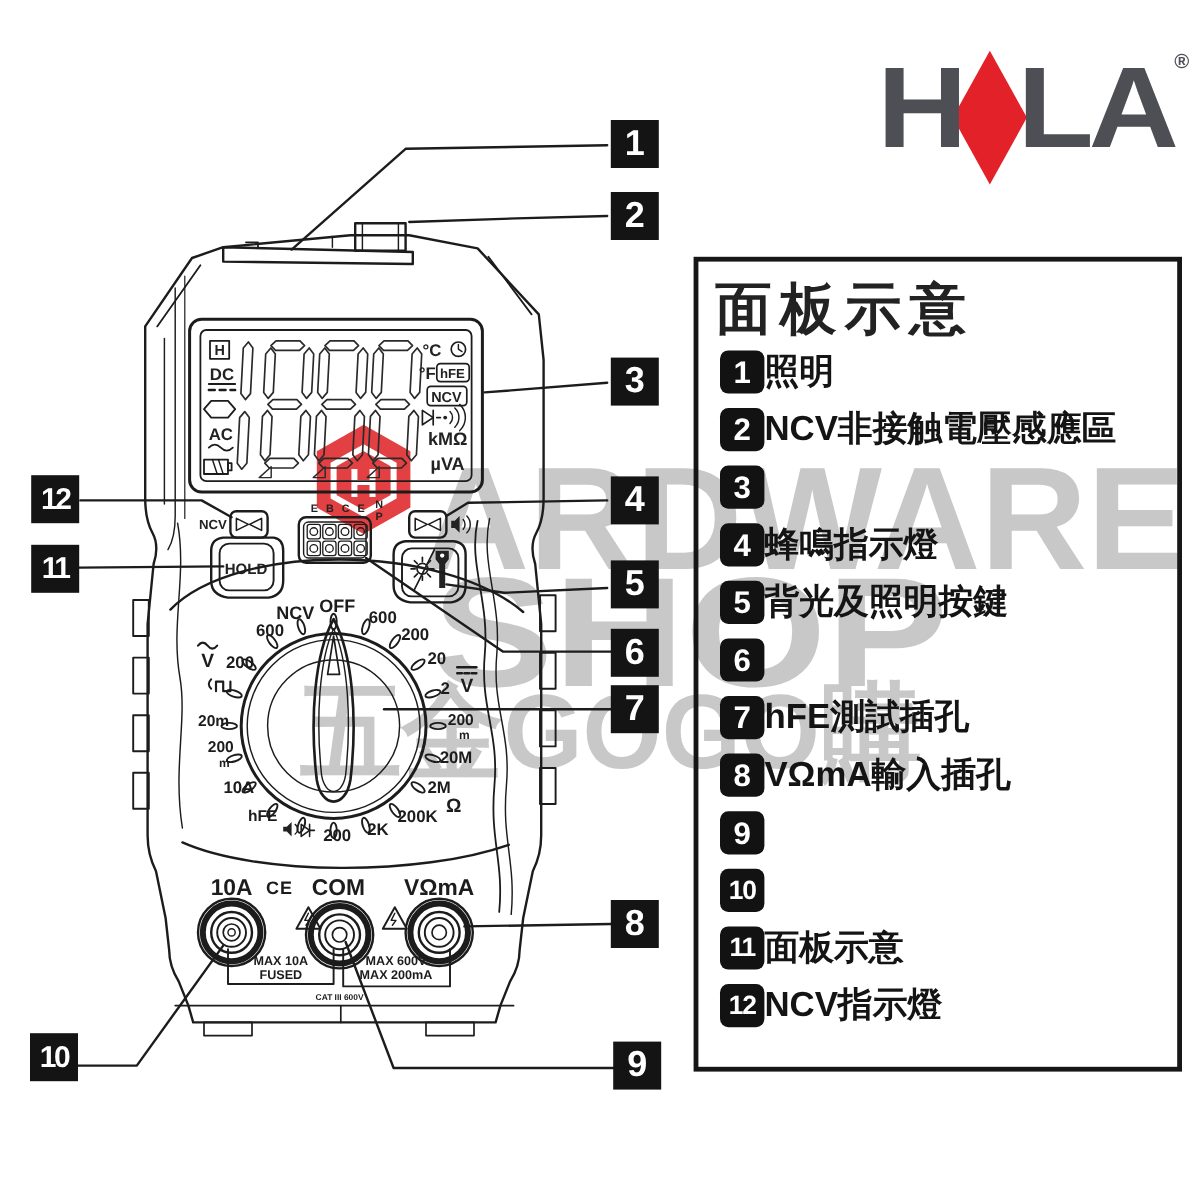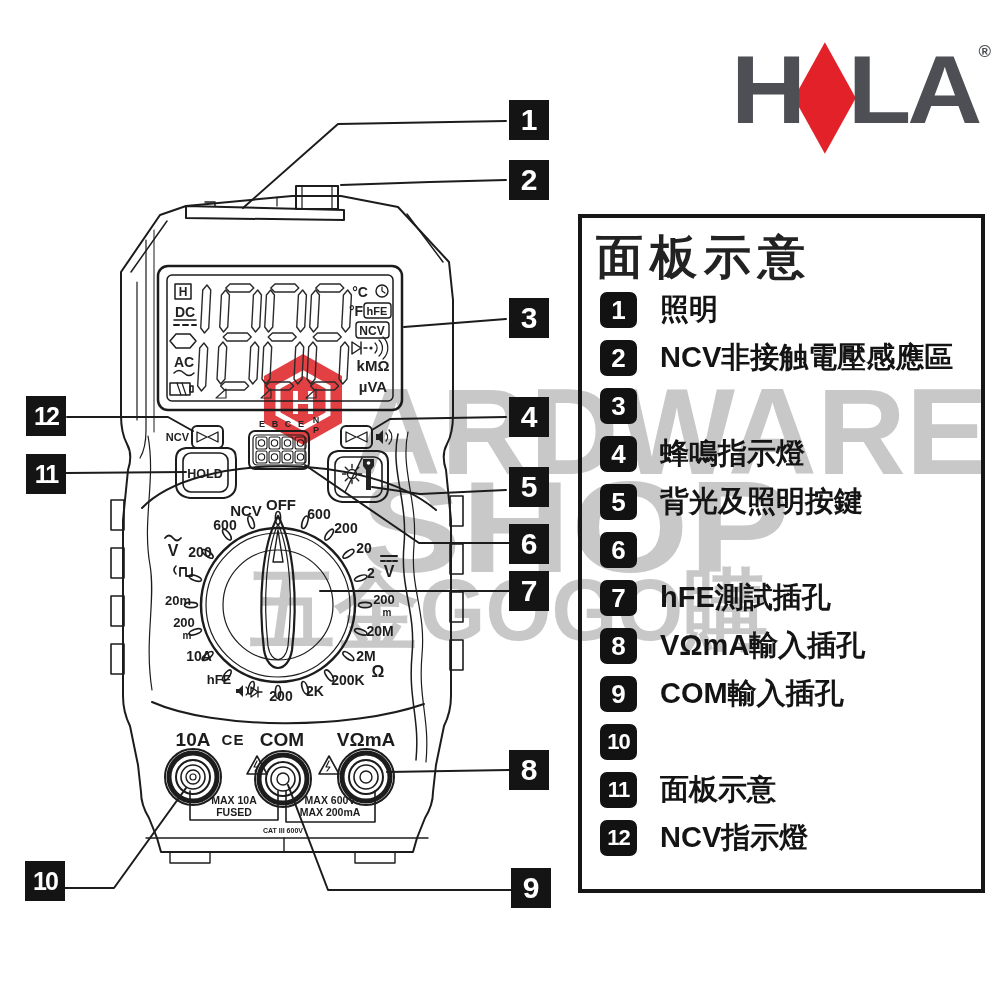--- a/index.html
+++ b/index.html
@@ -16,21 +16,21 @@
   .logo .ltr{font-weight:bold;font-size:104px;line-height:100px;color:#4d4f55;transform:scaleY(0.92);letter-spacing:-4px;}
   .logo svg{margin:0 -16px;}
   .logo .reg{font-weight:bold;font-size:17px;color:#4d4f55;margin-top:2px;}
   
   .legend{position:absolute;left:578px;top:214px;width:399px;height:671px;border:4.5px solid #161616;z-index:3;background:transparent;}
   .legend-title{position:absolute;left:14px;top:8px;font-size:47px;font-weight:600;letter-spacing:7px;color:#222;text-align:center;}
   .lrow{position:absolute;left:18px;height:36px;display:flex;align-items:center;}
   .lrow .num{width:37px;height:36px;background:#121212;border-radius:7px;color:#fff;
              font-weight:bold;font-size:26px;display:flex;align-items:center;justify-content:center;}
   .lrow.two .num{font-size:22px;letter-spacing:-1px;}
-  .lrow .lab{margin-left:23px;font-size:29px;font-weight:bold;color:#141414;white-space:nowrap;}
+  .lrow .lab{margin-left:0;font-size:29px;font-weight:bold;color:#141414;white-space:nowrap;}
   
   .co{position:absolute;width:40px;height:40px;background:#141414;color:#fff;z-index:4;
       display:flex;align-items:center;justify-content:center;font-weight:bold;font-size:30px;}
   .co.two{font-size:25px;letter-spacing:-2px;}
 </style>
 </head>
 <body>
 
 <div class="stage">
 
@@ -415,21 +415,20 @@
     <div class="lrow" style="top:362px">
         <div class="num">7</div>
         <div class="lab">hFE測試插孔</div>
       </div>
     <div class="lrow" style="top:410px">
         <div class="num">8</div>
         <div class="lab">VΩmA輸入插孔</div>
       </div>
     <div class="lrow" style="top:458px">
         <div class="num">9</div>
-        <div class="lab">COM輸入插孔</div>
       </div>
     <div class="lrow two" style="top:506px">
         <div class="num">10</div>
       </div>
     <div class="lrow two" style="top:554px">
         <div class="num">11</div>
         <div class="lab">面板示意</div>
       </div>
     <div class="lrow two" style="top:602px">
         <div class="num">12</div>

